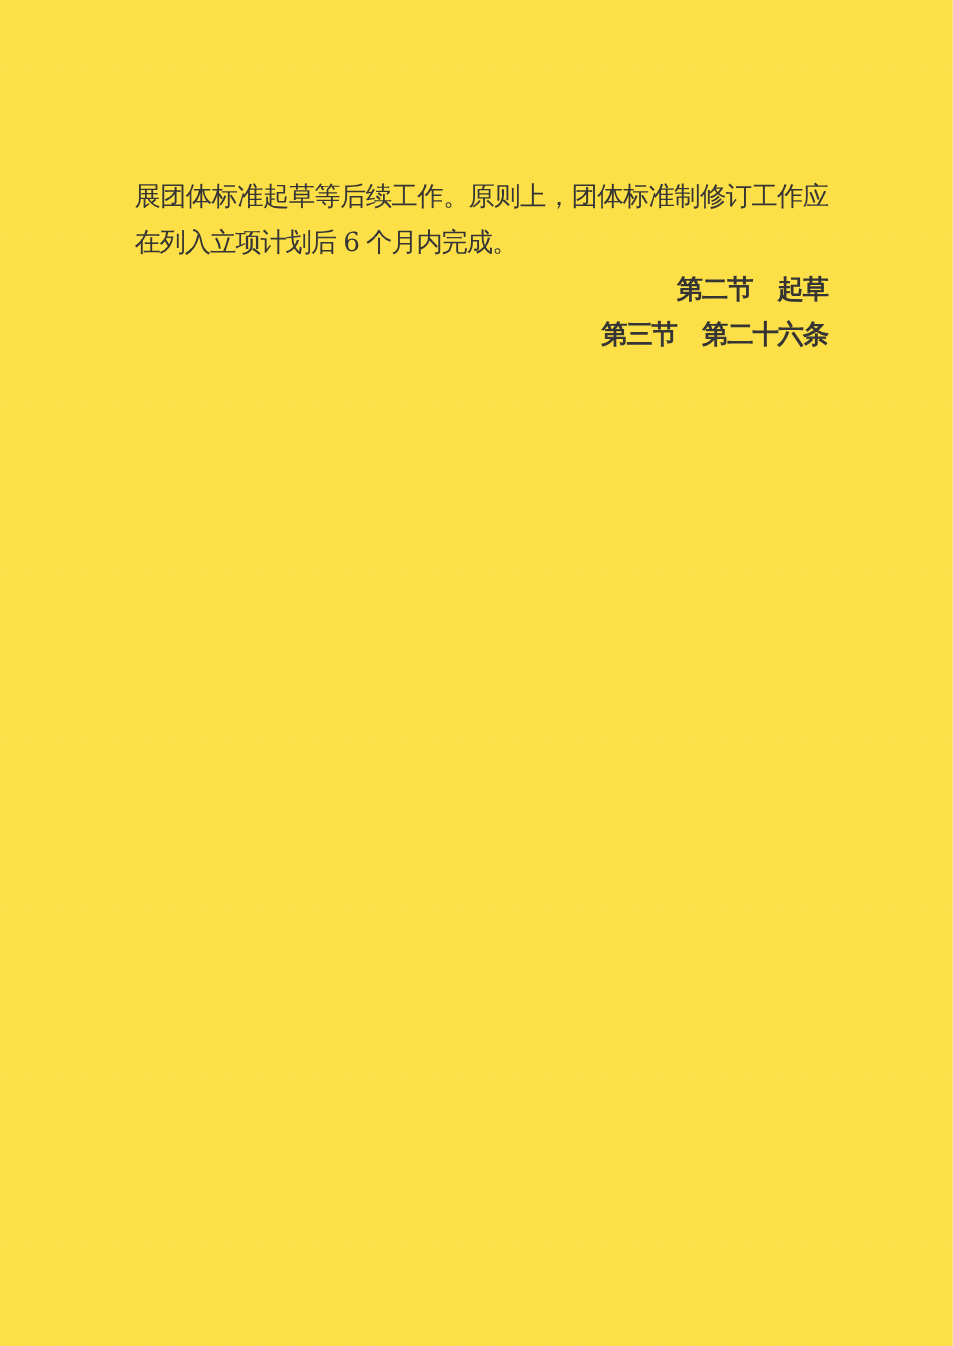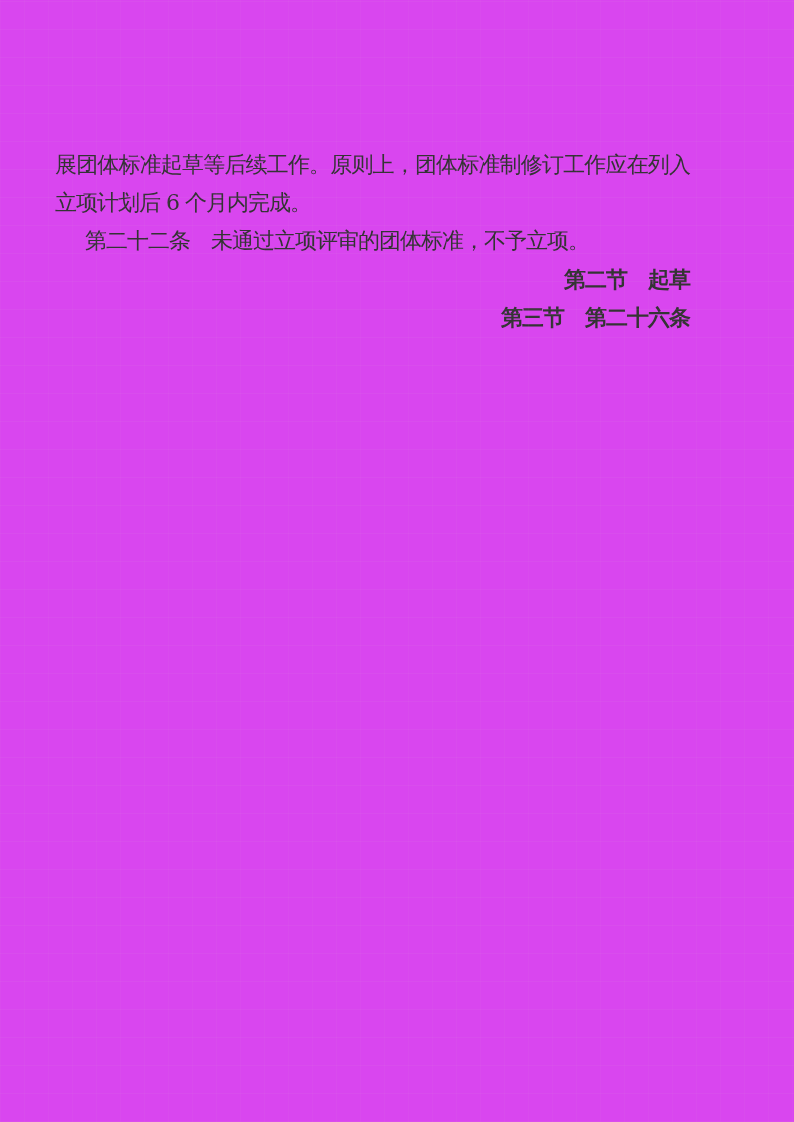--- a/index.html
+++ b/index.html
@@ -4,23 +4,23 @@
 <style>
   html, body {
     margin: 0;
     padding: 0;
     background: #ffffff;
   }
   .page {
     position: relative;
     width: 794px;
     height: 1122px;
-    background: #d946ef;
+    background: #fde047;
     box-sizing: border-box;
-    padding: 146px 104px 0 55px;
+    padding: 146px 104px 0 112px;
     font-family: "DejaVu Serif", "Liberation Serif", serif;
     color: #343434;
     overflow: hidden;
   }
   
   .scan-texture {
     position: absolute;
     inset: 0;
     pointer-events: none;
     background-image:
@@ -50,21 +50,20 @@
 </style>
 </head>
 <body>
 
 <div class="page">
   <div class="scan-texture"></div>
 
   <div class="doc-text">
     <p class="body-para">展团体标准起草等后续工作。原则上，团体标准制修订工作应在列入立项计划后 6 个月内完成。</p>
 
-    <p class="body-para indent">第二十二条　未通过立项评审的团体标准，不予立项。</p>
 
     <h3 class="section-heading">第二节　起草</h3>
 
 
 
 
     <h3 class="section-heading">第三节　第二十六条</h3>
 
   </div>
 </div>

